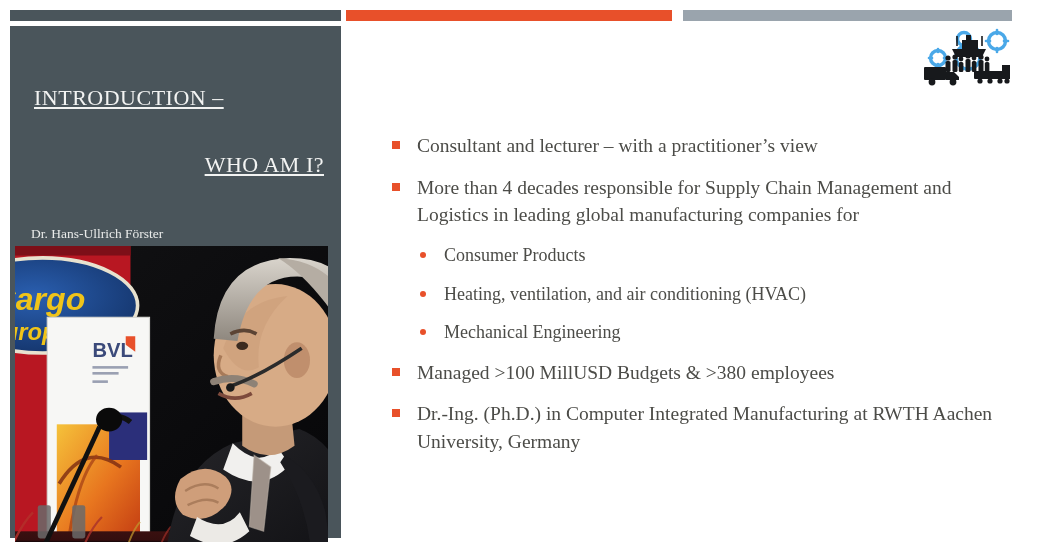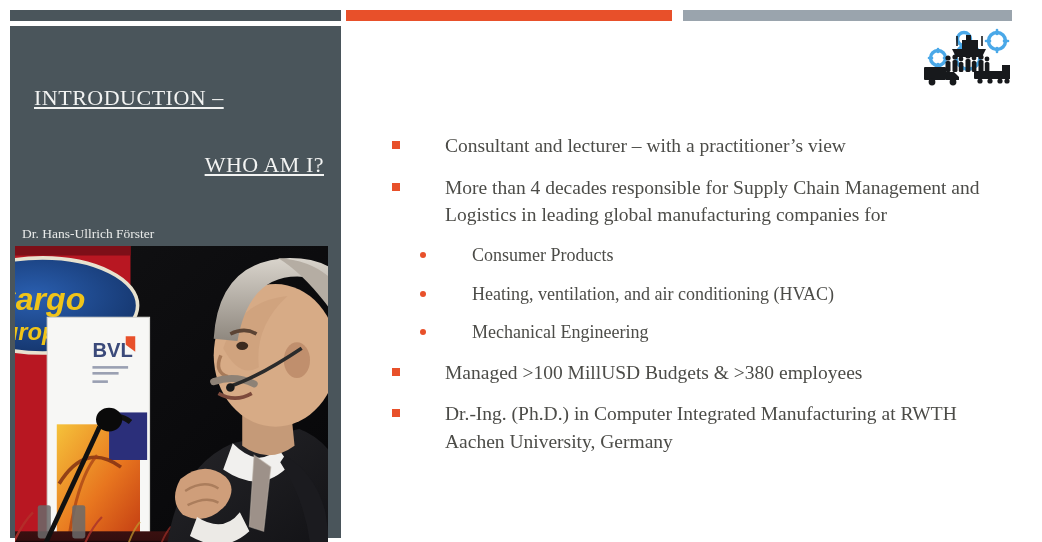--- a/index.html
+++ b/index.html
@@ -47,21 +47,21 @@
     letter-spacing: 0.5px;
     line-height: 1.1;
     font-family: "Liberation Serif", serif;
     white-space: nowrap;
     text-decoration: underline;
   }
   .title-line.second { margin-top: 43px; text-align: right; }
 
   .subtitle {
     position: absolute;
-    left: 12px;
+    left: 21px;
     top: 200px;
     width: 290px;
     color: #E9EBEA;
     font-size: 13.5px;
     font-family: "Liberation Serif", serif;
   }
 
   
   .photo {
     position: absolute;
@@ -113,21 +113,20 @@
     border-radius: 50%;
     background: #E8502A;
     margin-top: 9px;
     margin-right: 18px;
   }
   .bullet-text {
     color: #4C4C48;
     font-size: 19.5px;
     line-height: 1.42;
     font-family: "Liberation Serif", serif;
-    margin-left: 28px;
   }
   .bullet-row.sub .bullet-text {
     font-size: 18px;
     color: #4C4C48;
   }
 </style>
 </head>
 <body>
 
 <div class="topbar dark"></div>

